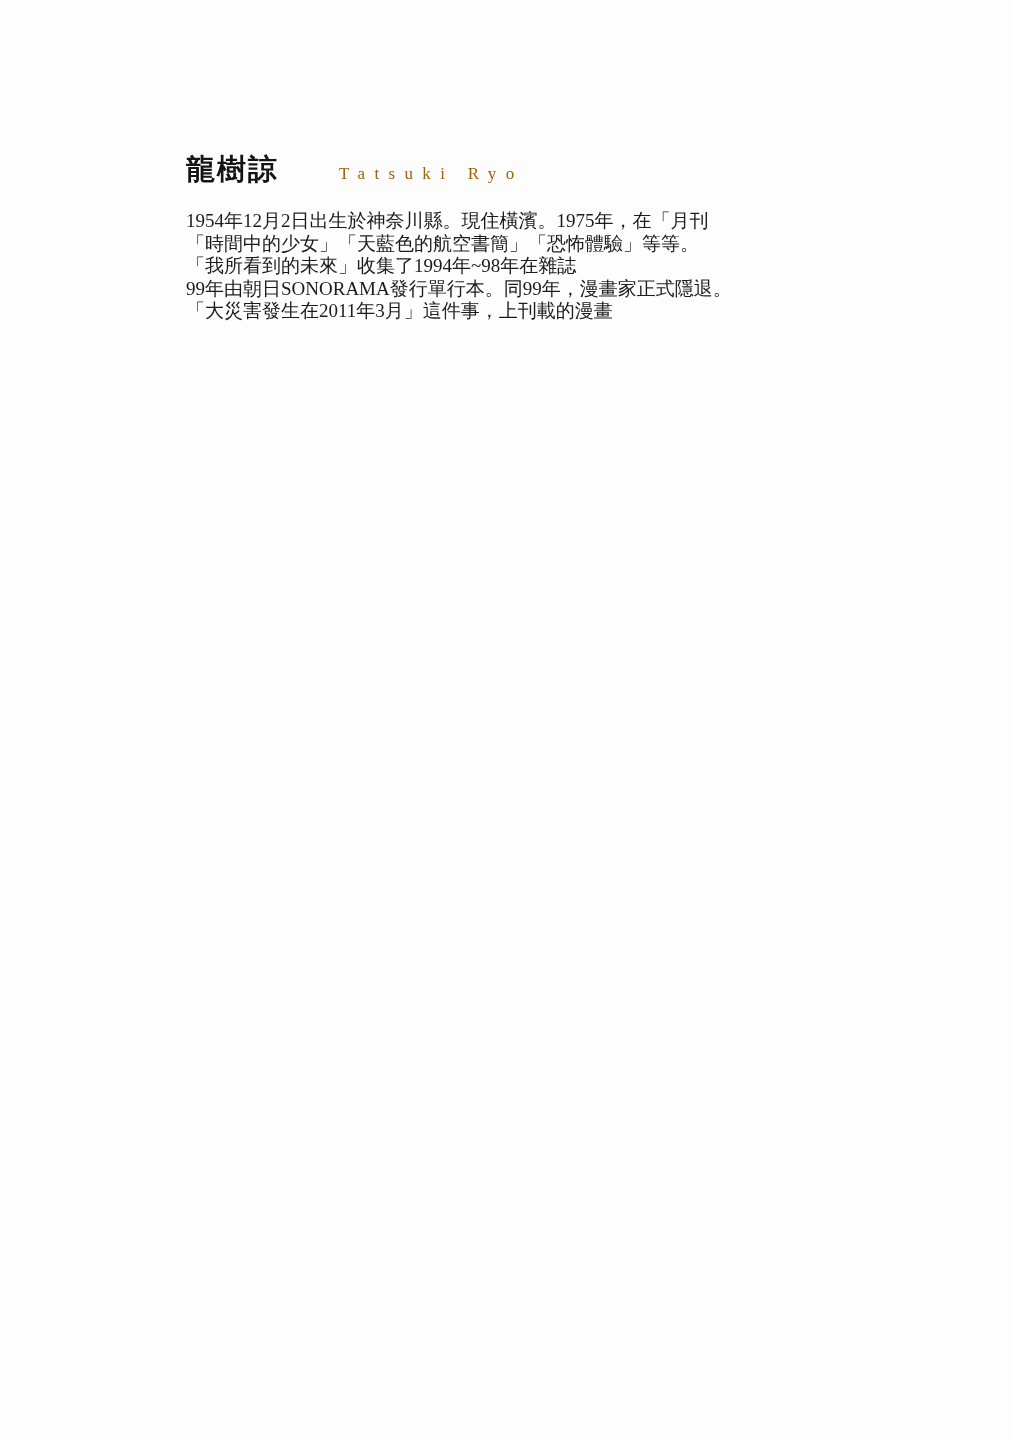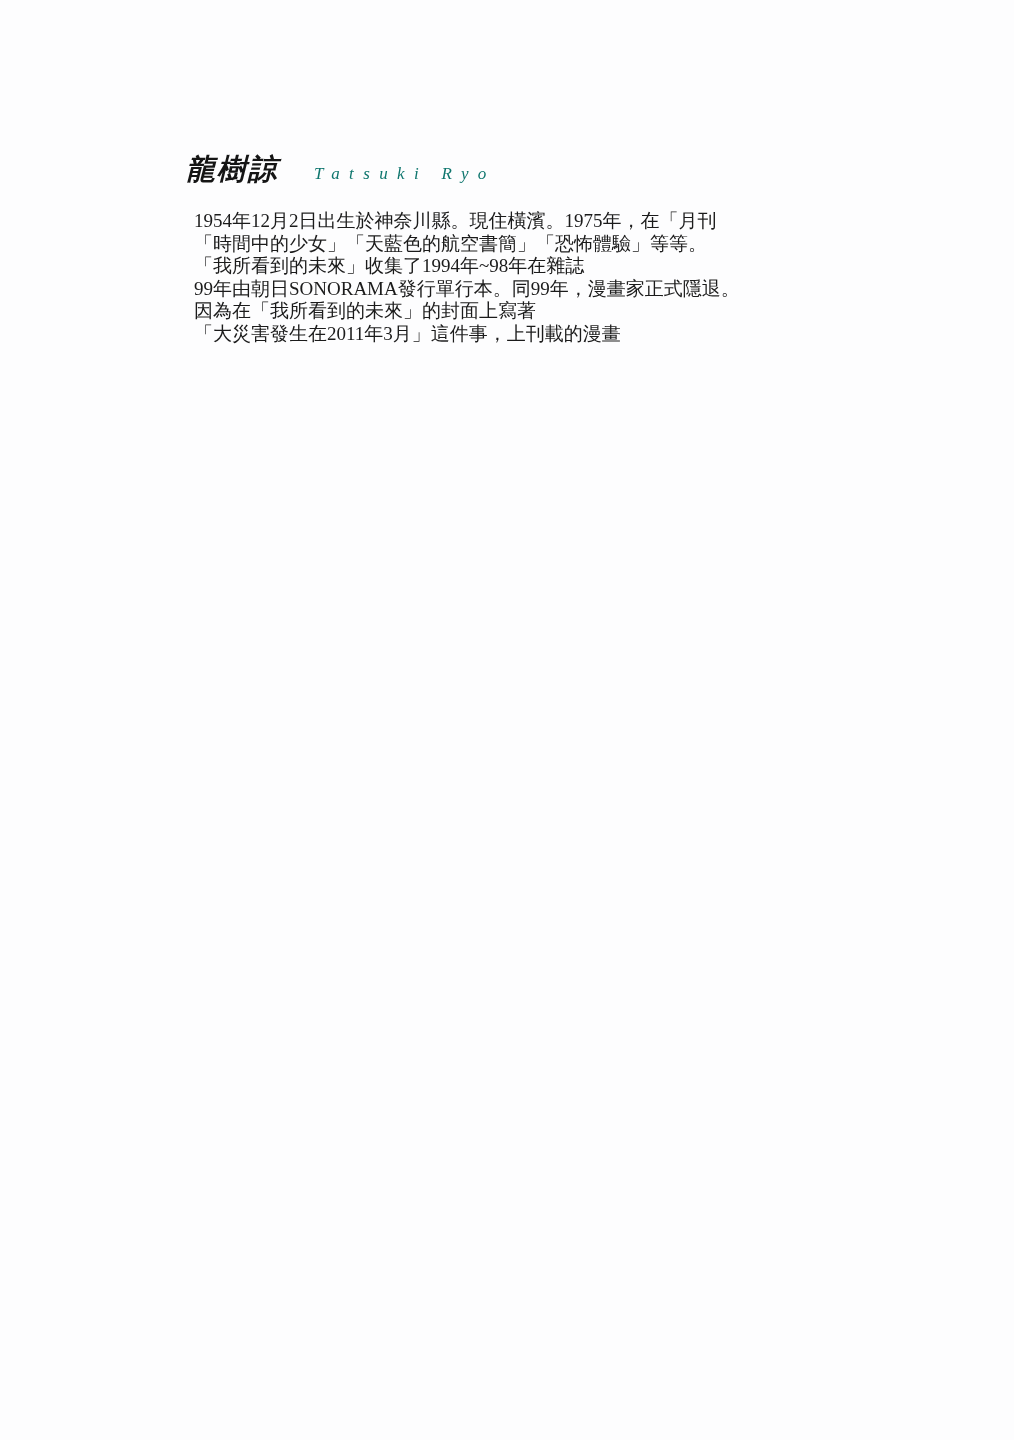--- a/index.html
+++ b/index.html
@@ -27,56 +27,53 @@
     left: 186px;
     top: 150px;
     width: 560px;
     color: #1b1b1b;
   }
   .header-row {
     display: flex;
     align-items: baseline;
     margin: 0 0 20px 0;
     white-space: nowrap;
-    font-style: italic;
   }
   .name-kanji {
     font-size: 29px;
     font-weight: bold;
     letter-spacing: 2px;
     color: #151515;
   }
   .name-romaji {
     font-size: 17px;
     letter-spacing: 0.55em;
-    margin-left: 35px;
-    color: #0f766e;
+    margin-left: 60px;
+    color: #a16207;
   }
   .bio {
     font-size: 19px;
     line-height: 22.6px;
     color: #1b1b1b;
     white-space: nowrap;
-    margin-left: 8px;
   }
   .bio-line {
     height: 22.6px;
   }
 </style>
 </head>
 <body>
 
 <div class="page">
   <div class="content-block">
     <div class="header-row">
       <span class="name-kanji">龍樹諒</span>
       <span class="name-romaji">Tatsuki Ryo</span>
     </div>
     <div class="bio">
       <div class="bio-line">1954年12月2日出生於神奈川縣。現住橫濱。1975年，在「月刊</div>
       <div class="bio-line">「時間中的少女」「天藍色的航空書簡」「恐怖體驗」等等。</div>
       <div class="bio-line">「我所看到的未來」收集了1994年~98年在雜誌</div>
       <div class="bio-line">99年由朝日SONORAMA發行單行本。同99年，漫畫家正式隱退。</div>
-      <div class="bio-line">因為在「我所看到的未來」的封面上寫著</div>
       <div class="bio-line">「大災害發生在2011年3月」這件事，上刊載的漫畫</div>
     </div>
   </div>
 </div>
 
 </body></html>

